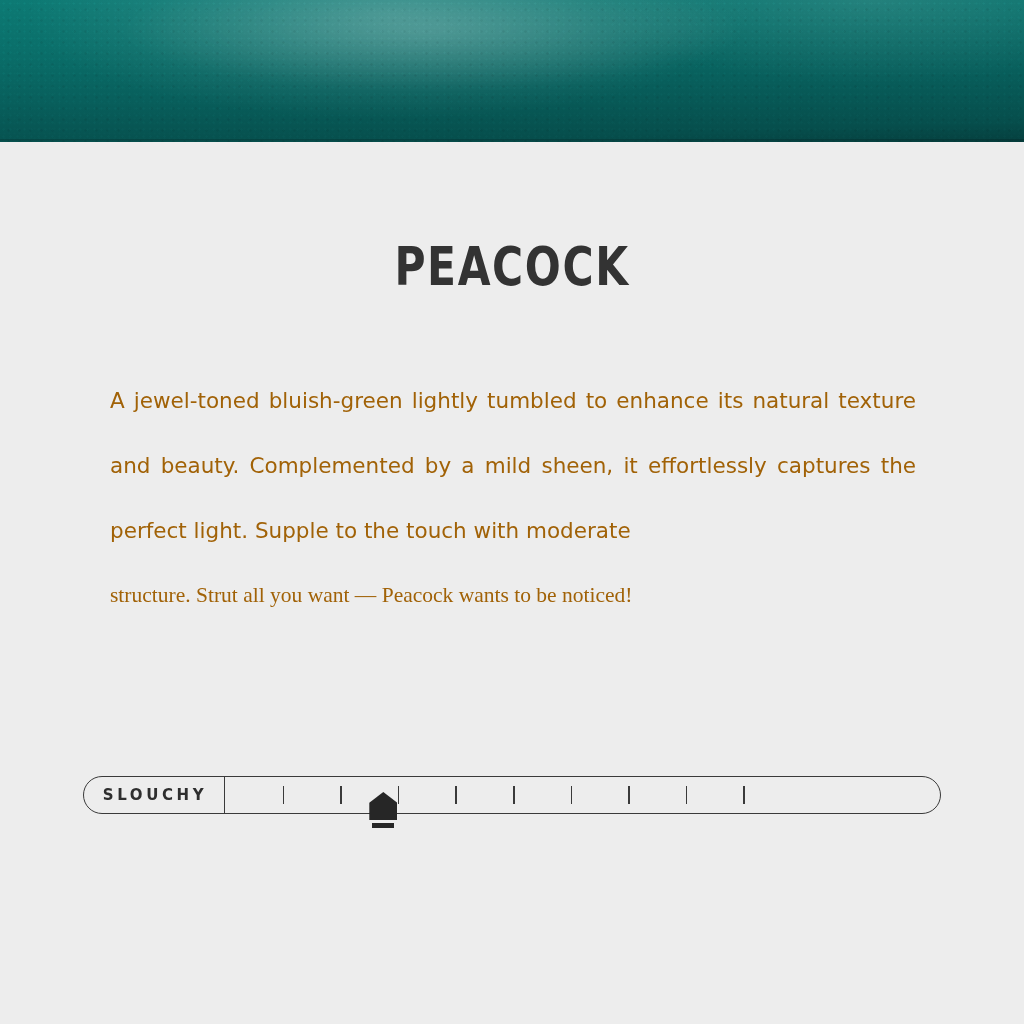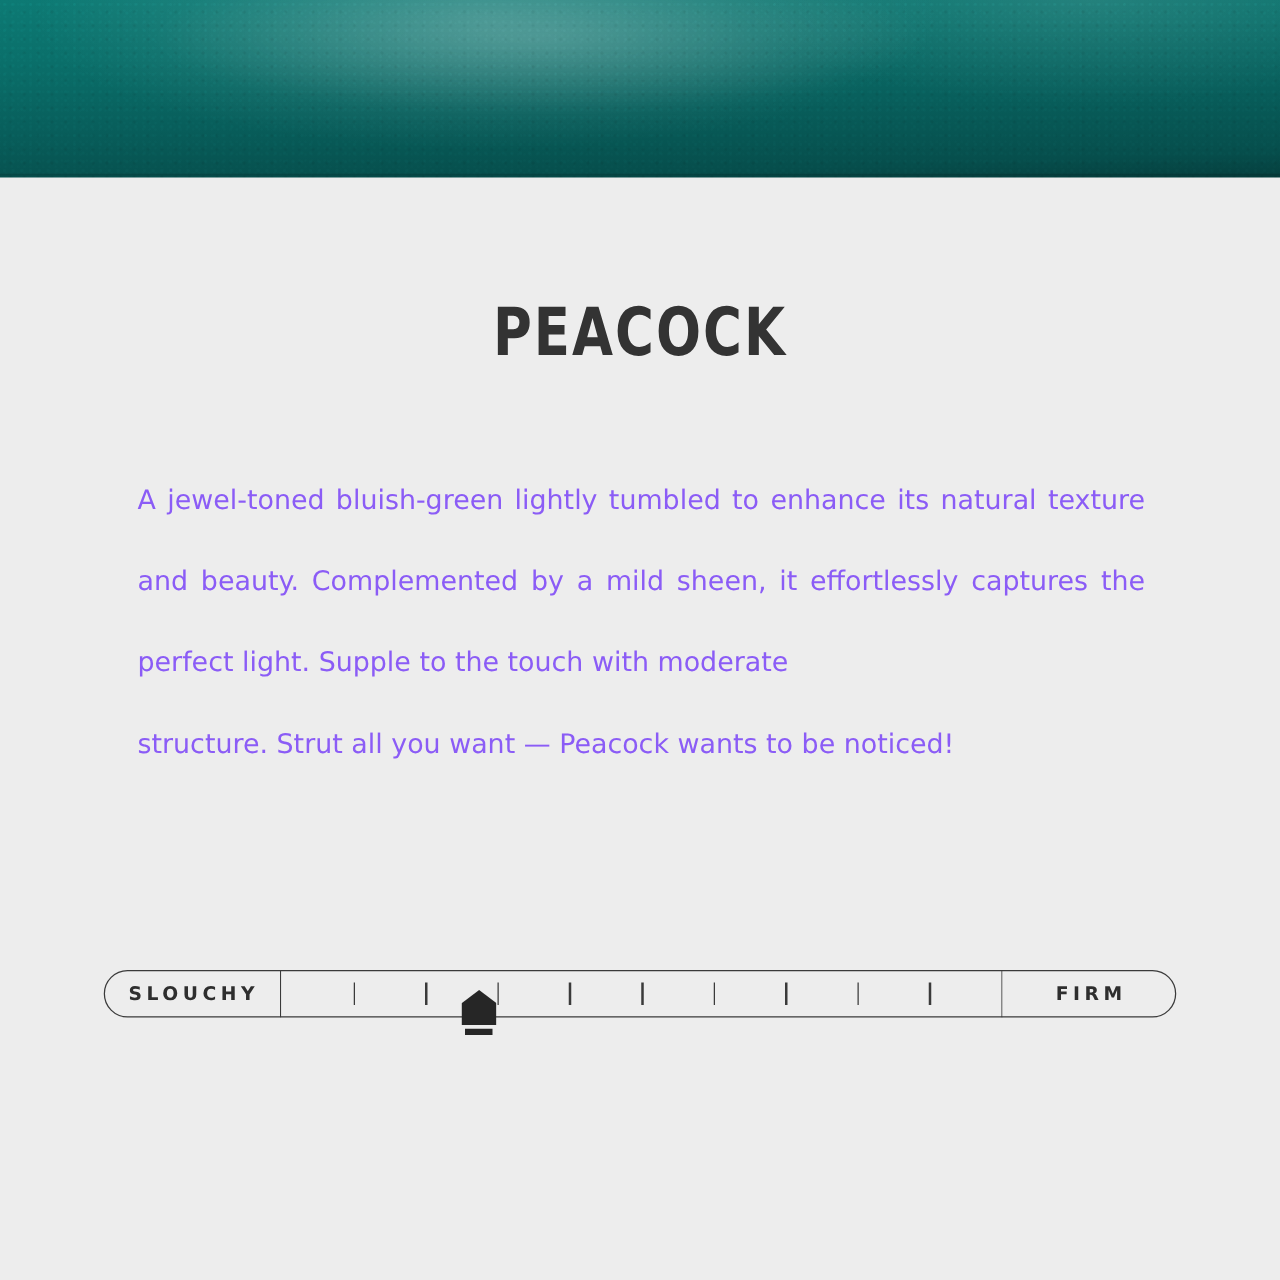--- a/index.html
+++ b/index.html
@@ -85,27 +85,28 @@
 
   
   .body-copy {
     position: absolute;
     top: 368px;
     left: 110px;
     width: 806px;
     font-family: "DejaVu Sans", sans-serif;
     font-size: 21.5px;
     line-height: 65px;
-    color: #8b5cf6;
+    color: #a16207;
     text-align: justify;
     text-justify: inter-word;
   }
   .body-copy .last-line {
     
     display: block;
+    font-family: Liberation Serif, serif;
   }
 
   
   .scales {
     position: absolute;
     left: 83px;
     top: 776px;
     width: 858px;
   }
 
@@ -213,21 +214,20 @@
     <span>texture and beauty. Complemented by a mild sheen, it effortlessly</span>
     <span>captures the perfect light. Supple to the touch with moderate</span>
     <span class="last-line">structure. Strut all you want — Peacock wants to be noticed!</span>
   </div>
 
   <div class="scales">
 
     <div class="scale-row">
       <div class="scale-track"></div>
       <div class="scale-cap left">SLOUCHY</div>
-      <div class="scale-cap right">FIRM</div>
       <div class="ticks">
           <div class="tick" style="left: 10%;"></div>
           <div class="tick" style="left: 20%;"></div>
           <div class="tick" style="left: 30%;"></div>
           <div class="tick" style="left: 40%;"></div>
           <div class="tick" style="left: 50%;"></div>
           <div class="tick" style="left: 60%;"></div>
           <div class="tick" style="left: 70%;"></div>
           <div class="tick" style="left: 80%;"></div>
           <div class="tick" style="left: 90%;"></div>

